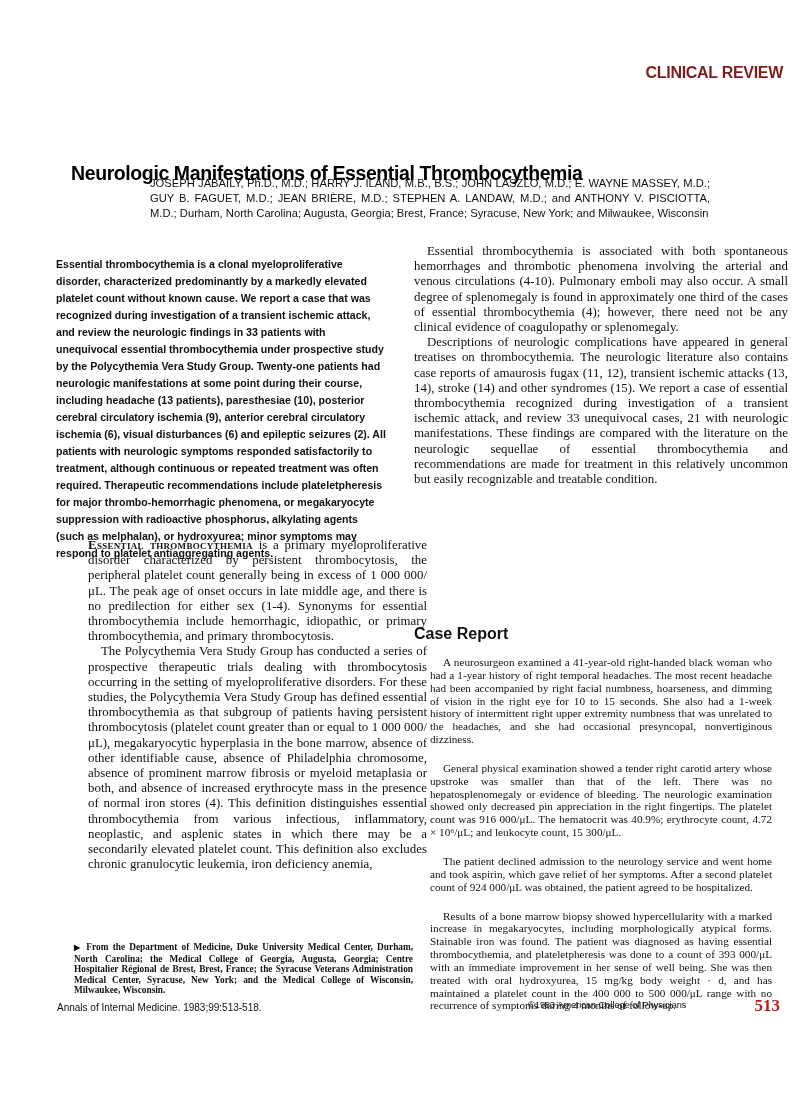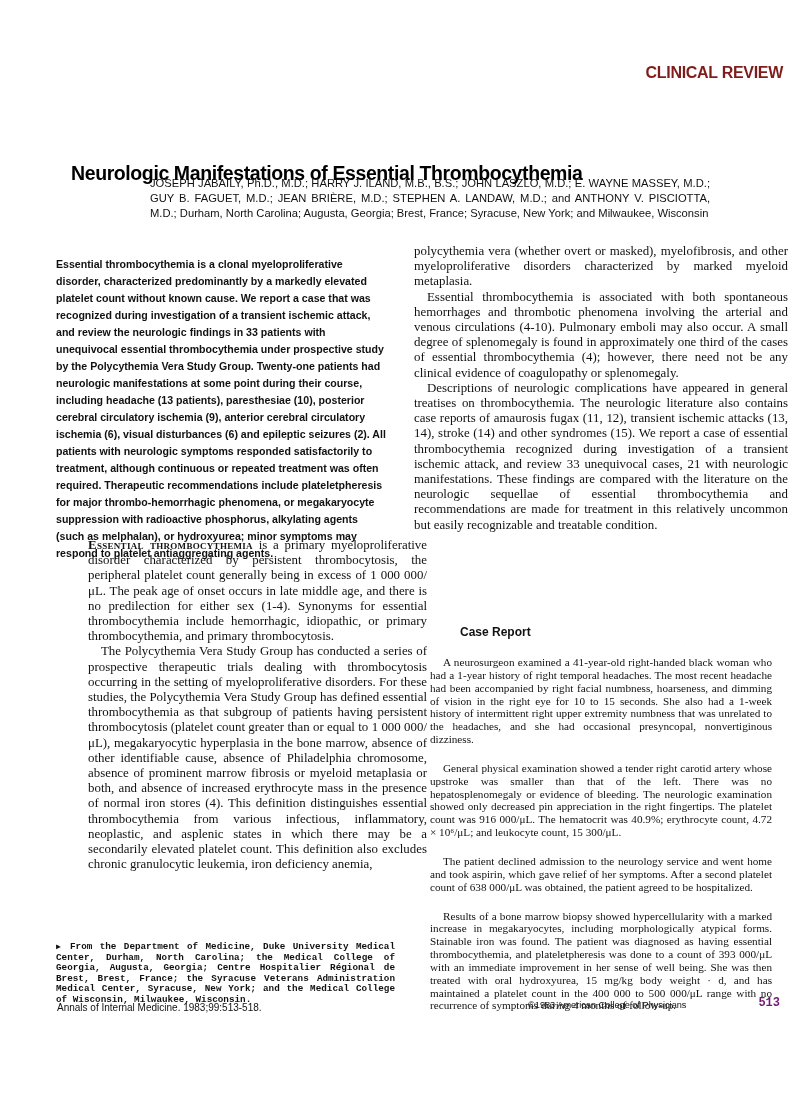--- a/index.html
+++ b/index.html
@@ -29,75 +29,74 @@
     font-family: "Liberation Serif", serif; font-size: 12.9px;
     line-height: 15.2px; text-align: justify; color: #111;
   }
   .col p { margin: 0; text-indent: 13px; }
   .col p.noindent { text-indent: 0; }
   .left-body { left: 56px; top: 538px; width: 339px; margin-left: 32px; }
   .right-top { left: 414px; top: 244px; width: 374px; }
   .smallcaps-lead { font-variant: small-caps; font-weight: bold; letter-spacing: 0.3px; }
   .case-heading {
     left: 414px; top: 625px; width: 300px;
-    font-family: "Liberation Sans", sans-serif; font-weight: bold; font-size: 12px; margin-left: 46px;
+    font-family: "Liberation Sans", sans-serif; font-weight: bold; font-size: 16px;
   }
   .case {
     left: 414px; top: 640px; width: 374px;
     font-family: "Liberation Serif", serif; font-size: 11.2px;
     line-height: 12.85px; text-align: justify; color: #111;
   }
   .case p { margin: 16px; text-indent: 13px; }
   .footnote {
-    left: 56px; top: 942px; width: 339px;
-    font-family: Liberation Mono, monospace; font-weight: bold; font-size: 9.3px;
+    left: 74px; top: 942px; width: 339px;
+    font-family: Liberation Serif, serif; font-weight: bold; font-size: 9.3px;
     line-height: 10.5px; text-align: justify; color: #111;
   }
   .citation {
     left: 57px; top: 1002px; width: 300px;
     font-family: "Liberation Sans", sans-serif; font-size: 10px; color: #111;
   }
   .copyright {
     left: 528px; top: 1000px; width: 200px;
     font-family: "Liberation Sans", sans-serif; font-size: 9.2px; color: #111;
   }
   .page-num {
     left: 720px; top: 996px; width: 60px; text-align: right;
-    font-family: Liberation Mono, monospace; font-weight: bold; font-size: 12px; color: #701a75;
+    font-family: Liberation Serif, serif; font-weight: bold; font-size: 17px; color: #b91c1c;
   }
   .arrow { font-size: 8px; }
 </style>
 </head>
 <body>
 
 <div class="abs section-label">CLINICAL REVIEW</div>
 
 <h1 class="abs title" style="margin:16px;">Neurologic Manifestations of Essential Thrombocythemia</h1>
 
 <div class="abs authors">JOSEPH JABAILY, Ph.D., M.D.; HARRY J. ILAND, M.B., B.S.; JOHN LASZLO, M.D.; E. WAYNE MASSEY, M.D.; GUY B. FAGUET, M.D.; JEAN BRIÈRE, M.D.; STEPHEN A. LANDAW, M.D.; and ANTHONY V. PISCIOTTA, M.D.; Durham, North Carolina; Augusta, Georgia; Brest, France; Syracuse, New York; and Milwaukee, Wisconsin</div>
 
 <div class="abs abstract">Essential thrombocythemia is a clonal myeloproliferative disorder, characterized predominantly by a markedly elevated platelet count without known cause. We report a case that was recognized during investigation of a transient ischemic attack, and review the neurologic findings in 33 patients with unequivocal essential thrombocythemia under prospective study by the Polycythemia Vera Study Group. Twenty-one patients had neurologic manifestations at some point during their course, including headache (13 patients), paresthesiae (10), posterior cerebral circulatory ischemia (9), anterior cerebral circulatory ischemia (6), visual disturbances (6) and epileptic seizures (2). All patients with neurologic symptoms responded satisfactorily to treatment, although continuous or repeated treatment was often required. Therapeutic recommendations include plateletpheresis for major thrombo-hemorrhagic phenomena, or megakaryocyte suppression with radioactive phosphorus, alkylating agents (such as melphalan), or hydroxyurea; minor symptoms may respond to platelet antiaggregating agents.</div>
 
 <div class="abs col left-body">
   <p class="noindent"><span class="smallcaps-lead">Essential thrombocythemia</span><span> is a primary myeloproliferative disorder characterized by persistent thrombocytosis, the peripheral platelet count generally being in excess of 1 000 000/μL. The peak age of onset occurs in late middle age, and there is no predilection for either sex (1-4). Synonyms for essential thrombocythemia include hemorrhagic, idiopathic, or primary thrombocythemia, and primary thrombocytosis.</span></p>
   <p>The Polycythemia Vera Study Group has conducted a series of prospective therapeutic trials dealing with thrombocytosis occurring in the setting of myeloproliferative disorders. For these studies, the Polycythemia Vera Study Group has defined essential thrombocythemia as that subgroup of patients having persistent thrombocytosis (platelet count greater than or equal to 1 000 000/μL), megakaryocytic hyperplasia in the bone marrow, absence of other identifiable cause, absence of Philadelphia chromosome, absence of prominent marrow fibrosis or myeloid metaplasia or both, and absence of increased erythrocyte mass in the presence of normal iron stores (4). This definition distinguishes essential thrombocythemia from various infectious, inflammatory, neoplastic, and asplenic states in which there may be a secondarily elevated platelet count. This definition also excludes chronic granulocytic leukemia, iron deficiency anemia,</p>
 </div>
 
 <div class="abs col right-top">
-  <p class="noindent">polycythemia vera (whether overt or masked), myelofibrosis, and other myeloproliferative disorders characterized by marked myeloid metaplasia.</p>
   <p>Essential thrombocythemia is associated with both spontaneous hemorrhages and thrombotic phenomena involving the arterial and venous circulations (4-10). Pulmonary emboli may also occur. A small degree of splenomegaly is found in approximately one third of the cases of essential thrombocythemia (4); however, there need not be any clinical evidence of coagulopathy or splenomegaly.</p>
   <p>Descriptions of neurologic complications have appeared in general treatises on thrombocythemia. The neurologic literature also contains case reports of amaurosis fugax (11, 12), transient ischemic attacks (13, 14), stroke (14) and other syndromes (15). We report a case of essential thrombocythemia recognized during investigation of a transient ischemic attack, and review 33 unequivocal cases, 21 with neurologic manifestations. These findings are compared with the literature on the neurologic sequellae of essential thrombocythemia and recommendations are made for treatment in this relatively uncommon but easily recognizable and treatable condition.</p>
 </div>
 
 <div class="abs case-heading">Case Report</div>
 
 <div class="abs case">
   <p>A neurosurgeon examined a 41-year-old right-handed black woman who had a 1-year history of right temporal headaches. The most recent headache had been accompanied by right facial numbness, hoarseness, and dimming of vision in the right eye for 10 to 15 seconds. She also had a 1-week history of intermittent right upper extremity numbness that was unrelated to the headaches, and she had occasional presyncopal, nonvertiginous dizziness.</p>
   <p>General physical examination showed a tender right carotid artery whose upstroke was smaller than that of the left. There was no hepatosplenomegaly or evidence of bleeding. The neurologic examination showed only decreased pin appreciation in the right fingertips. The platelet count was 916 000/μL. The hematocrit was 40.9%; erythrocyte count, 4.72 × 10⁶/μL; and leukocyte count, 15 300/μL.</p>
-  <p>The patient declined admission to the neurology service and went home and took aspirin, which gave relief of her symptoms. After a second platelet count of 638 000/μL was obtained, the patient agreed to be hospitalized.</p>
+  <p>The patient declined admission to the neurology service and went home and took aspirin, which gave relief of her symptoms. After a second platelet count of 924 000/μL was obtained, the patient agreed to be hospitalized.</p>
   <p>Results of a bone marrow biopsy showed hypercellularity with a marked increase in megakaryocytes, including morphologically atypical forms. Stainable iron was found. The patient was diagnosed as having essential thrombocythemia, and plateletpheresis was done to a count of 393 000/μL with an immediate improvement in her sense of well being. She was then treated with oral hydroxyurea, 15 mg/kg body weight · d, and has maintained a platelet count in the 400 000 to 500 000/μL range with no recurrence of symptoms during 4 months of follow-up.</p>
 </div>
 
 <div class="abs footnote"><span class="arrow">▶</span> <span>From the Department of Medicine, Duke University Medical Center, Durham, North Carolina; the Medical College of Georgia, Augusta, Georgia; Centre Hospitalier Régional de Brest, Brest, France; the Syracuse Veterans Administration Medical Center, Syracuse, New York; and the Medical College of Wisconsin, Milwaukee, Wisconsin.</span></div>
 
 <div class="abs citation">Annals of Internal Medicine. 1983;99:513-518.</div>
 
 <div class="abs copyright">©1983 American College of Physicians</div>
 
 <div class="abs page-num">513</div>

